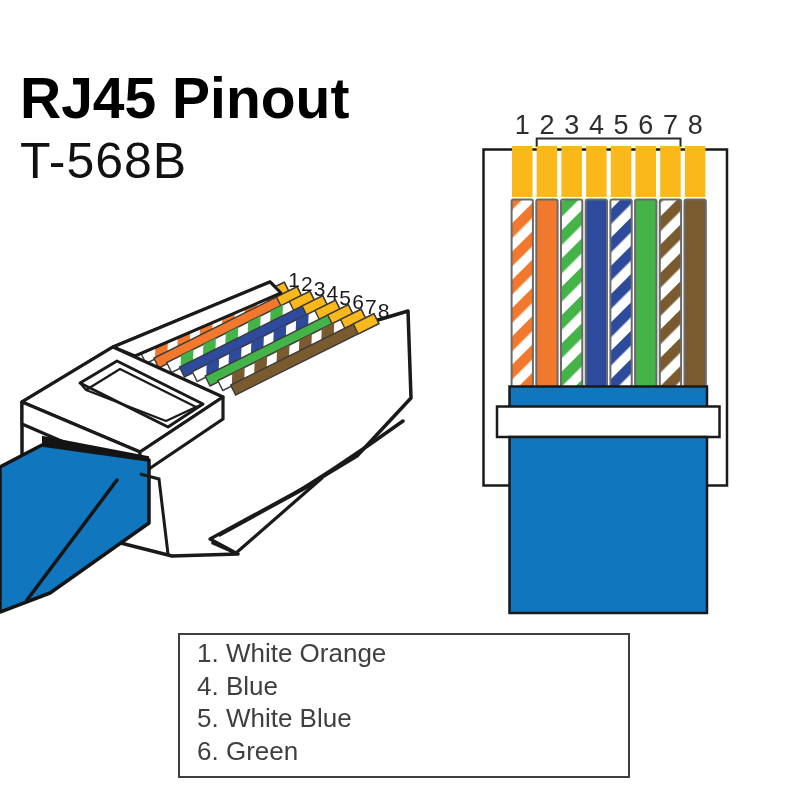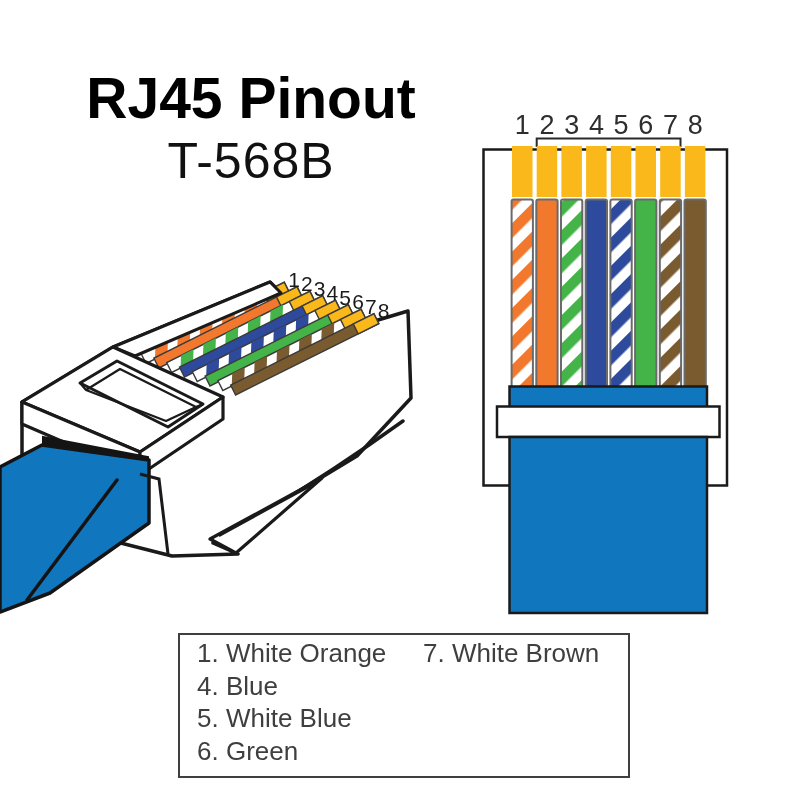--- a/index.html
+++ b/index.html
@@ -1,20 +1,20 @@
 <!DOCTYPE html>
 <html><head>
 <meta charset="utf-8">
 <style>
   html,body{margin:0;padding:0;}
   body{
     width:800px;height:800px;position:relative;background:#ffffff;
     font-family:"Liberation Sans","DejaVu Sans",sans-serif;overflow:hidden;
   }
-  .title-block{position:absolute;left:20px;top:70px;width:462px;text-align:center;color:#000;}
+  .title-block{position:absolute;left:20px;top:70px;width:462px;color:#000;}
   .title-block h1{margin:0;font-size:57px;line-height:1.0;font-weight:800;}
   .title-block .subtitle{font-size:50px;line-height:1.0;font-weight:400;margin-top:9px;letter-spacing:1px;color:#111;}
   #scene{position:absolute;left:0;top:0;}
   .legend{
     position:absolute;left:178px;top:633px;width:452px;height:145px;
     border:2px solid #3f3f3f;background:#fff;box-sizing:border-box;
   }
   #legend-grid{
     display:grid;grid-template-columns:226px 1fr;grid-auto-flow:column;
     grid-template-rows:repeat(4,1fr);height:100%;box-sizing:border-box;
@@ -178,15 +178,14 @@
     <rect id="front-cable-bottom" x="509.5" y="437" width="197.5" height="176" stroke="#1a1a1a" stroke-width="2.5" fill="#1076BE"></rect>
   </g>
 </svg>
 
 <div class="legend">
   <div id="legend-grid">
       <div class="legend-item">1. White Orange</div>
       <div class="legend-item">4. Blue</div>
       <div class="legend-item">5. White Blue</div>
       <div class="legend-item">6. Green</div>
-      <div class="legend-item">7. White Brown</div>
     </div>
 </div>
 
 </body></html>

